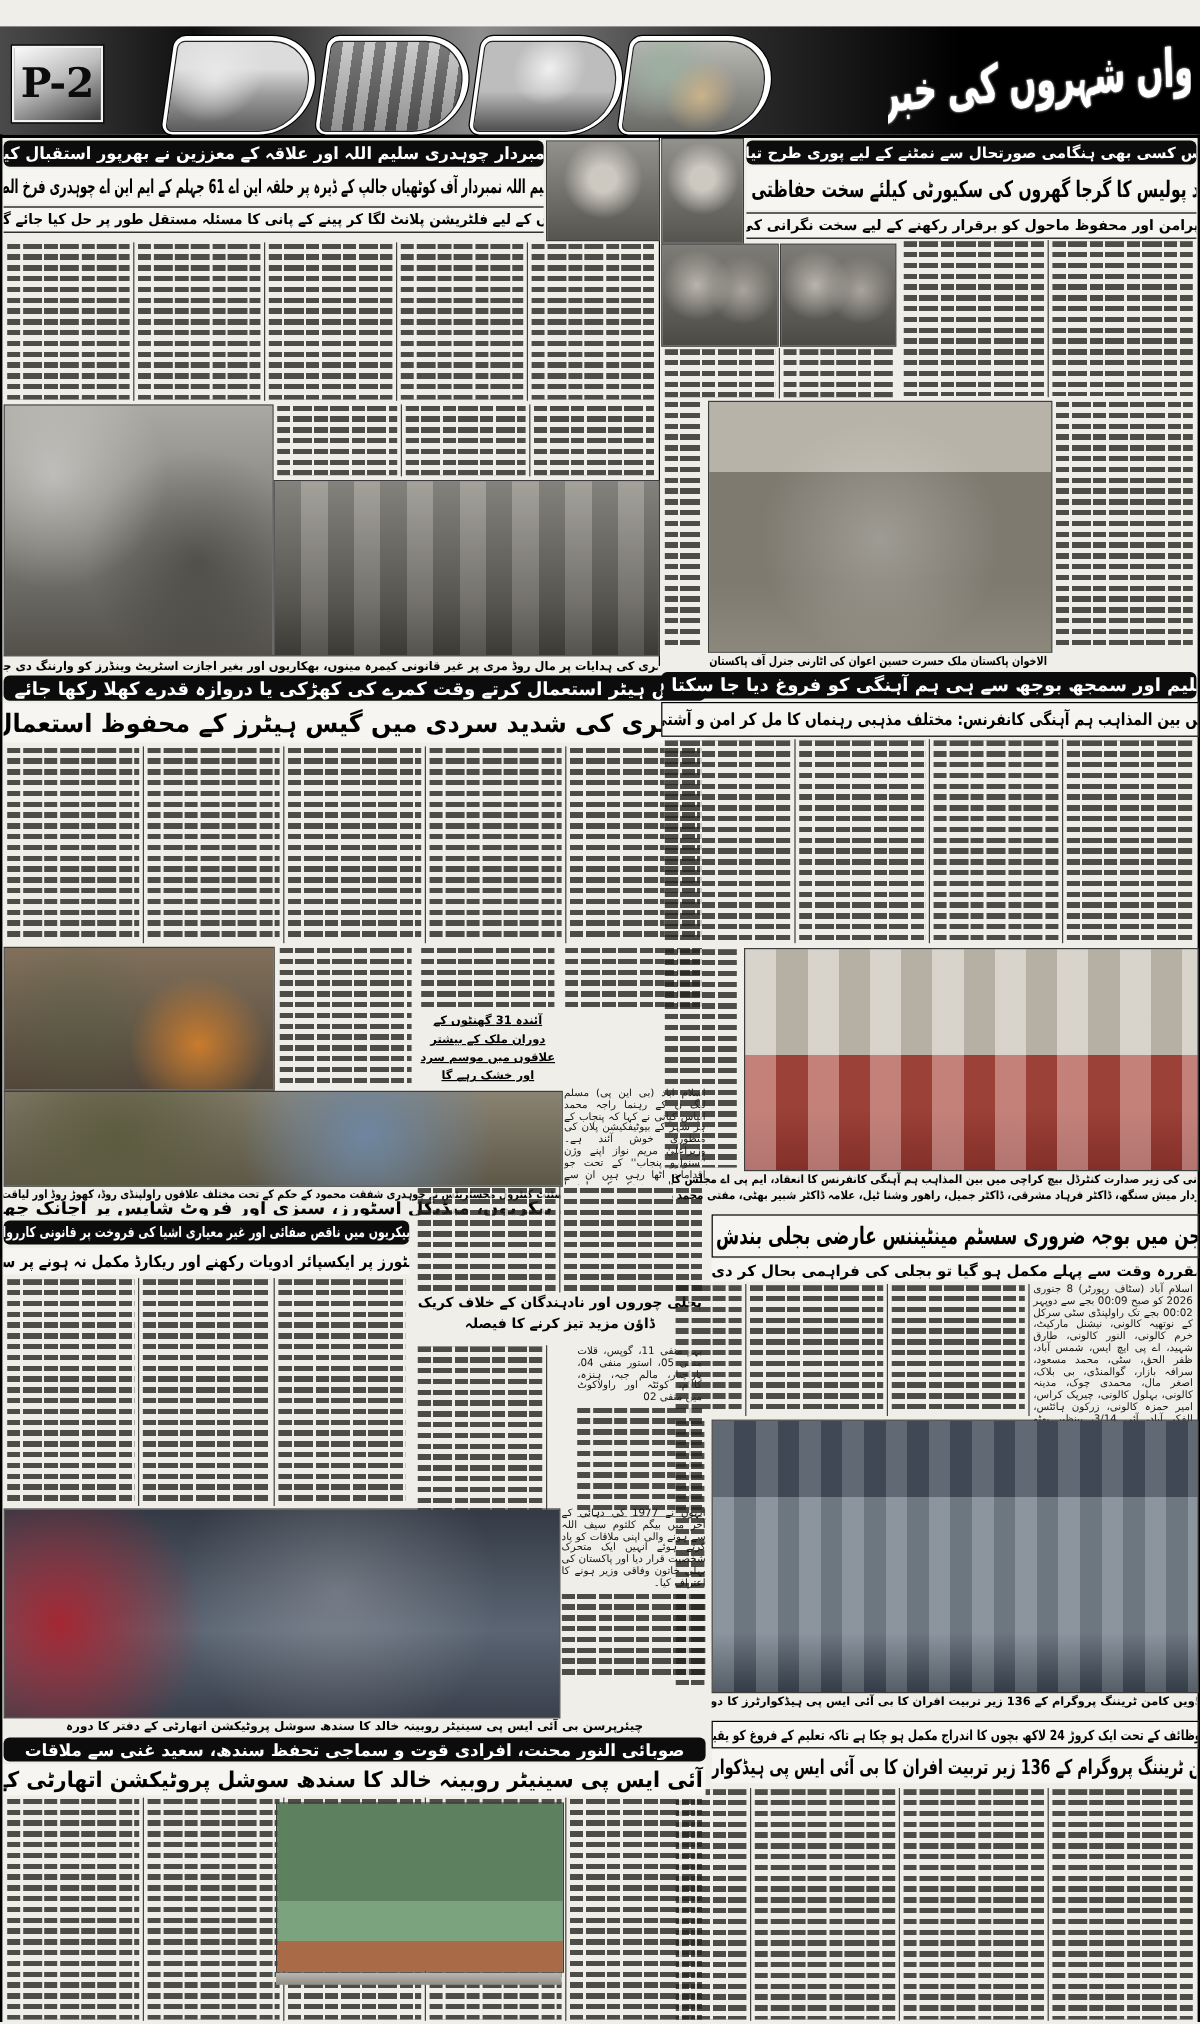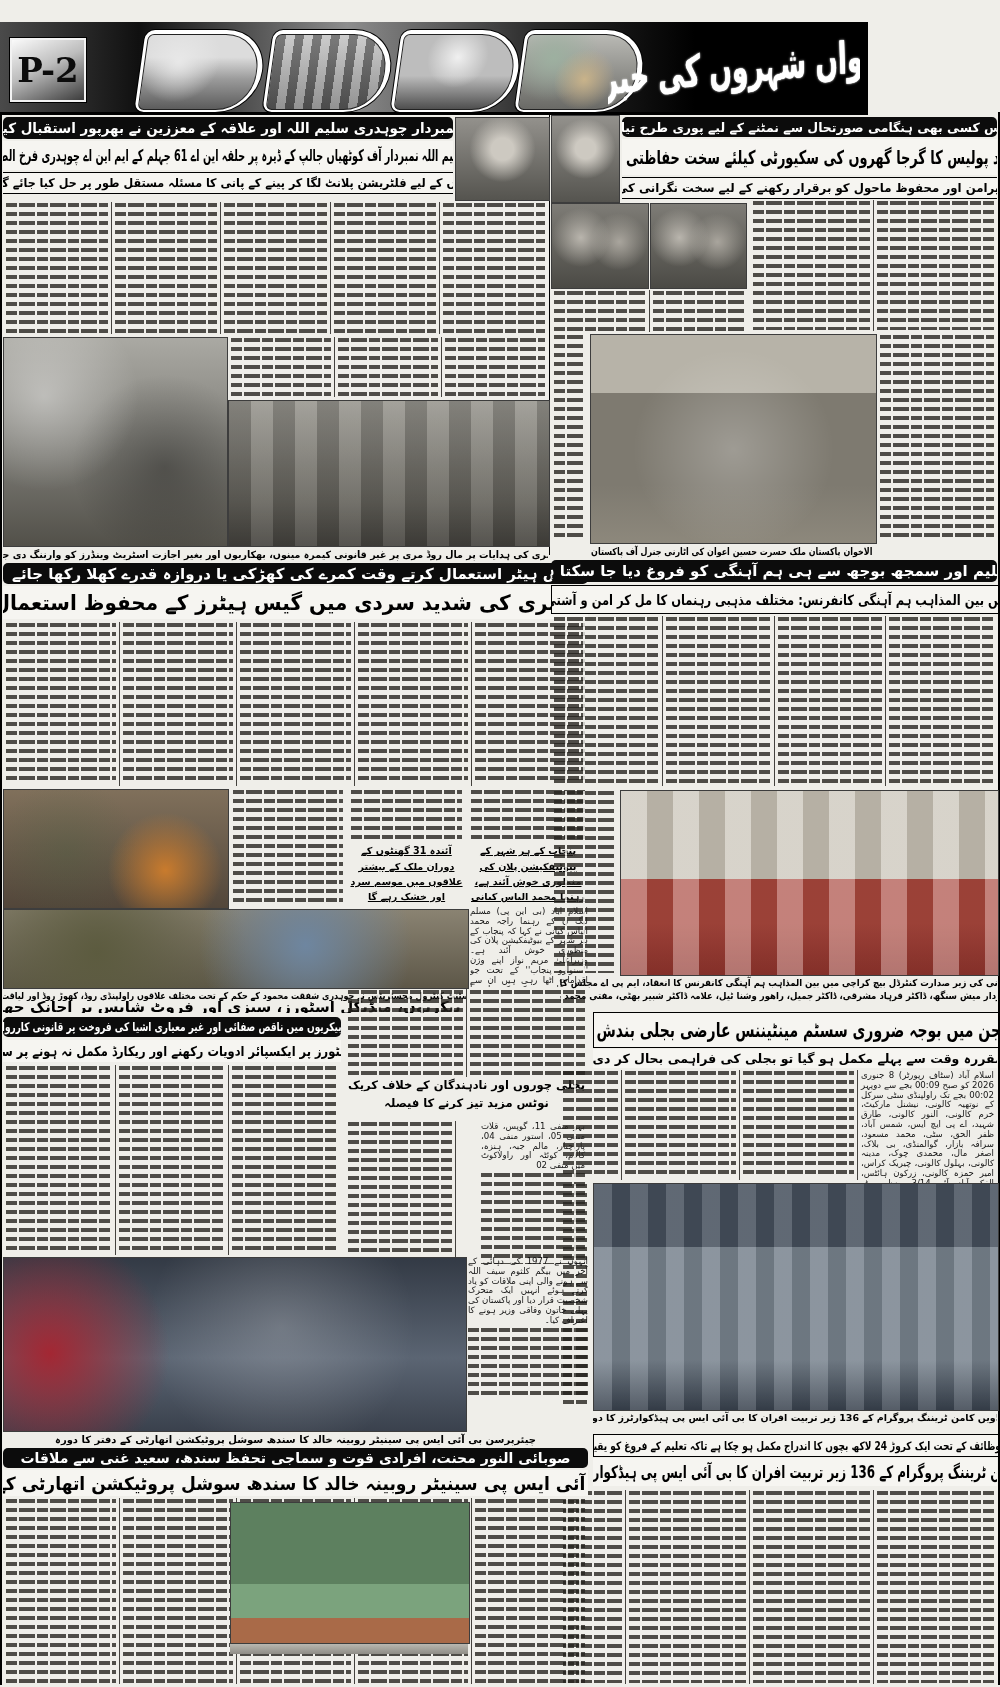--- a/index.html
+++ b/index.html
@@ -2,21 +2,21 @@
 <html lang="ur" dir="rtl"><head>
 <meta charset="utf-8">
 <style>
   html,body{margin:0;padding:0;background:#dcdad4;}
   #page{position:relative;width:1000px;height:1687px;background:#efeee9;overflow:hidden;
         font-family:"DejaVu Sans",sans-serif;color:#111;direction:rtl;}
   .abs{position:absolute;}
   
   .dateline{top:0;left:0;width:1000px;height:22px;display:flex;align-items:center;justify-content:center;
             font-size:13px;font-weight:bold;color:#000;background:#f4f3ef;}
-  .masthead{top:22px;left:0;width:868px;height:90px;
+  .masthead{top:22px;left:0;width:1000px;height:90px;
             background:linear-gradient(90deg,#4a4a4a 0%,#101010 16%,#8d8d8d 40%,#2a2a2a 62%,#000 80%,#000 100%);
             border-bottom:3px solid #000;}
   .p2box{position:absolute;left:10px;top:16px;width:72px;height:60px;border:2px solid #f2f2f2;outline:1px solid #000;
          background:linear-gradient(155deg,#fafafa 0%,#bdbdbd 45%,#3c3c3c 100%);
          display:flex;align-items:center;justify-content:center;font-size:34px;font-weight:bold;color:#0c0c0c;
          font-family:"DejaVu Serif",serif;}
   .dframe{position:absolute;top:8px;width:112px;height:74px;background:#fff;
           border-radius:10px 44px 44px 10px;padding:4px 5px;transform:skewX(-8deg);box-shadow:0 0 0 1px #000;}
   .dframe .inner{width:100%;height:100%;border-radius:6px 36px 36px 6px;border:1px solid #222;}
   .ph-city1{background:radial-gradient(circle at 30% 35%,#e8e8e8,transparent 45%),linear-gradient(180deg,#dcdcdc 0 30%,#9a9a9a 60%,#5c5c5c);}
@@ -210,21 +210,20 @@
       <div class="col">
         <div class="tsim"></div>
       </div>
     </div>
   <div class="abs smallhl" style="left:348px;top:843px;width:117px;height:62px;font-size:9.6px;">آئندہ 31 گھنٹوں کے دوران ملک کے بیشتر علاقوں میں موسم سرد اور خشک رہے گا</div>
   <div class="abs cols" style="left:468px;top:789px;width:120px;height:52px;">
       <div class="col">
         <div class="tsim"></div>
       </div>
     </div>
-  <div class="abs smallhl" style="left:468px;top:843px;width:120px;height:62px;font-size:9.6px;">پنجاب کے ہر شہر کے بیوٹیفکیشن پلان کی منظوری خوش آئند ہے، رہنما محمد الیاس کیانی</div>
   <div class="abs photo ph-inspect" style="left:3px;top:909px;width:464px;height:78px;"></div>
   <div class="abs" style="left:470px;top:907px;width:118px;height:80px;overflow:hidden;">
     <div class="lead">اسلام آباد (بی این پی) مسلم لیگ ن کے رہنما راجہ محمد الیاس کیانی نے کہا کہ پنجاب کے ہر شہر کے بیوٹیفکیشن پلان کی منظوری خوش آئند ہے۔ وزیراعلیٰ مریم نواز اپنے وژن ''سنوارو پنجاب'' کے تحت جو اقدامات اٹھا رہی ہیں ان سے پنجاب کا چہرہ نکھر کر سامنے آ رہا ہے۔</div>
   </div>
   <div class="abs cap fit" style="left:3px;top:989px;width:464px;height:12px;font-size:9.5px;">
       <span style="--sx:.85">تحصیلداروں اور اسسٹنٹ کنٹرول مجسٹریٹس نے چوہدری شفقت محمود کے حکم کے تحت مختلف علاقوں راولپنڈی روڈ، کھوڑ روڈ اور لیاقت روڈ کے اطراف میں</span>
     </div>
   <div class="abs cap fit" style="left:3px;top:1001px;width:464px;height:12px;font-size:15px;">
       <span>ہوٹلوں، بیکریوں، میڈیکل اسٹورز، سبزی اور فروٹ شاپس پر اچانک چھاپے مارے</span>
     </div>
@@ -248,21 +247,21 @@
   </div>
 
   <div class="abs cols" style="left:345px;top:989px;width:243px;height:88px;">
     <div class="col">
         <div class="tsim"></div>
       </div>
       <div class="col">
         <div class="tsim"></div>
       </div>
   </div>
-  <div class="abs smallhl" style="left:345px;top:1079px;width:243px;height:30px;font-size:11.5px;text-decoration:none;">بجلی چوروں اور نادہندگان کے خلاف کریک نوٹس مزید تیز کرنے کا فیصلہ</div>
+  <div class="abs smallhl" style="left:345px;top:1079px;width:243px;height:30px;font-size:11.5px;text-decoration:none;">بجلی چوروں اور نادہندگان کے خلاف کریک ڈاؤن مزید تیز کرنے کا فیصلہ</div>
   <div class="abs cols" style="left:345px;top:1121px;width:243px;height:144px;gap:22px;">
     <div class="col">
         <div class="lead">بہو منفی 11، گوپس، قلات منفی 05، استور منفی 04، پاراچنار، مالم جبہ، ہنزہ، کالام، کوئٹہ اور راولاکوٹ میں منفی 02</div>
         <div class="tsim"></div>
       </div>
     <div class="col">
         <div class="tsim"></div>
       </div>
   </div>
 

